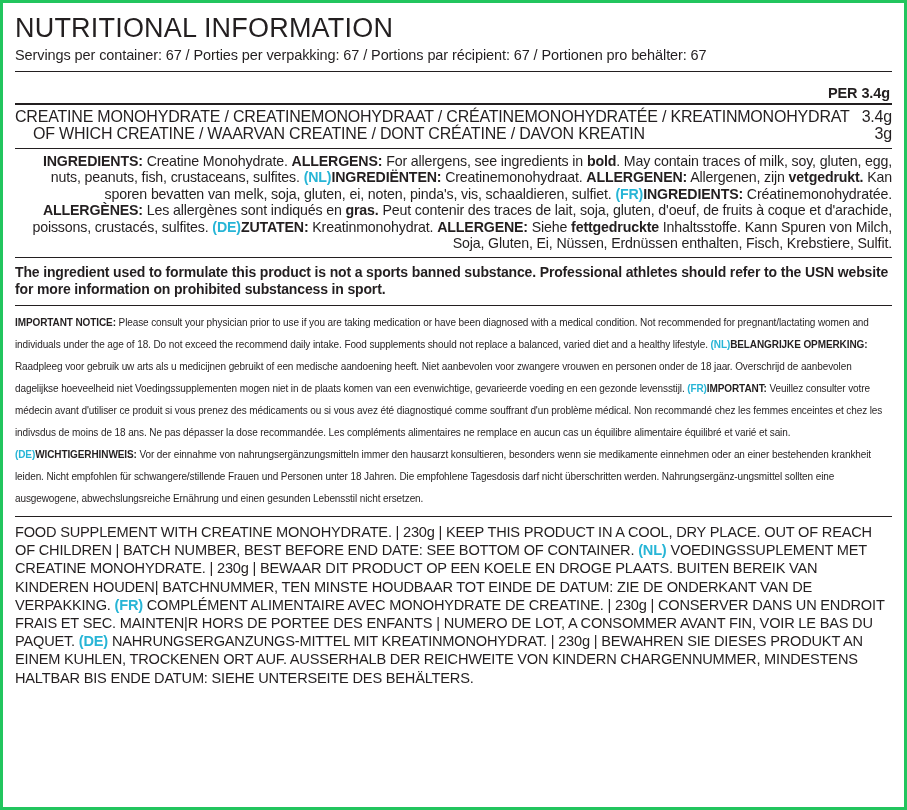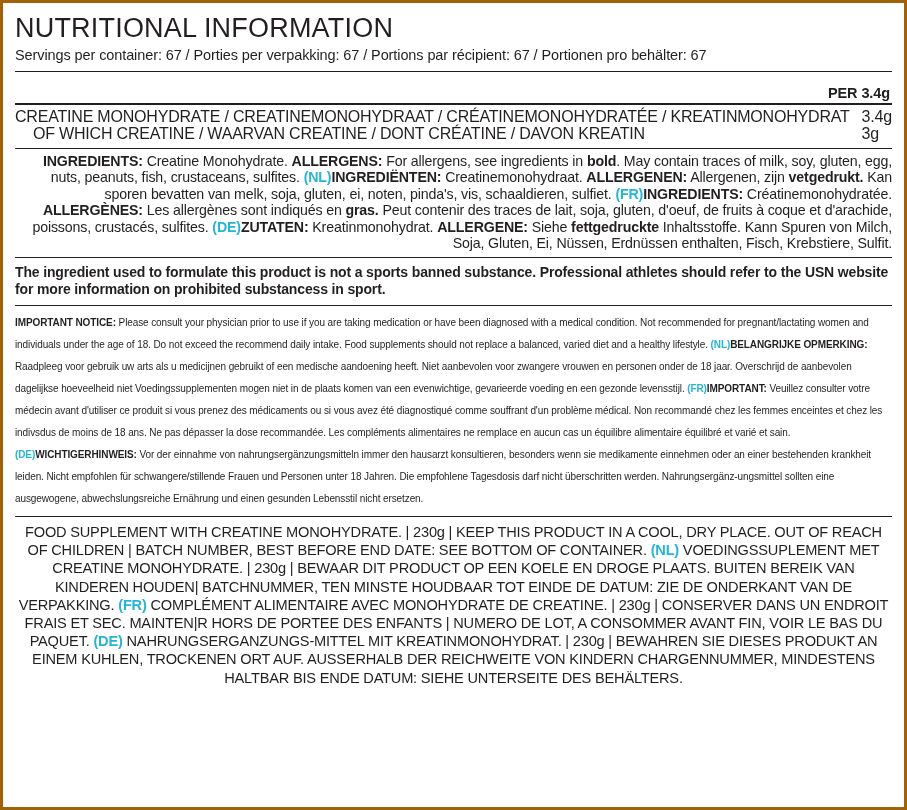--- a/index.html
+++ b/index.html
@@ -12,21 +12,21 @@
     height: 810px;
     font-family: "Liberation Sans", sans-serif;
     color: #231f20;
     -webkit-font-smoothing: antialiased;
   }
   .label {
     position: relative;
     width: 907px;
     height: 810px;
     box-sizing: border-box;
-    border: 3px solid #a16207;
+    border: 3px solid #22c55e;
     padding: 8px 12px 0 12px;
   }
   .title {
     font-size: 27px;
     line-height: 30px;
     letter-spacing: 0.2px;
     font-weight: 400;
     margin: 2px 0 4px 0;
   }
   .serving-line {
@@ -55,20 +55,21 @@
     border-collapse: collapse;
     font-size: 16px;
     letter-spacing: -0.2px;
   }
   .nutri-table td {
     padding: 0;
     vertical-align: top;
     line-height: 17px;
   }
   .nutri-table td.val {
+    text-align: right;
     white-space: nowrap;
     padding-left: 10px;
   }
   .indent { padding-left: 18px !important; }
 
   .spacer-2 { height: 3px; }
   .spacer-5 { height: 6px; }
 
   .para {
     font-size: 14.2px;
@@ -91,21 +92,20 @@
     font-size: 10px;
     line-height: 22px;
     letter-spacing: -0.1px;
     padding: 6px 0 6px 0;
   }
   .footer {
     font-size: 14.6px;
     line-height: 18.2px;
     letter-spacing: -0.2px;
     padding: 6px 0 0 0;
-    text-align: center;
   }
 </style>
 </head>
 <body>
 
 <div class="label">
 
   <div class="title">NUTRITIONAL INFORMATION</div>
 
   <div class="serving-line">Servings per container: 67 / Porties per verpakking: 67 / Portions par récipient: 67 / Portionen pro behälter: 67</div>

